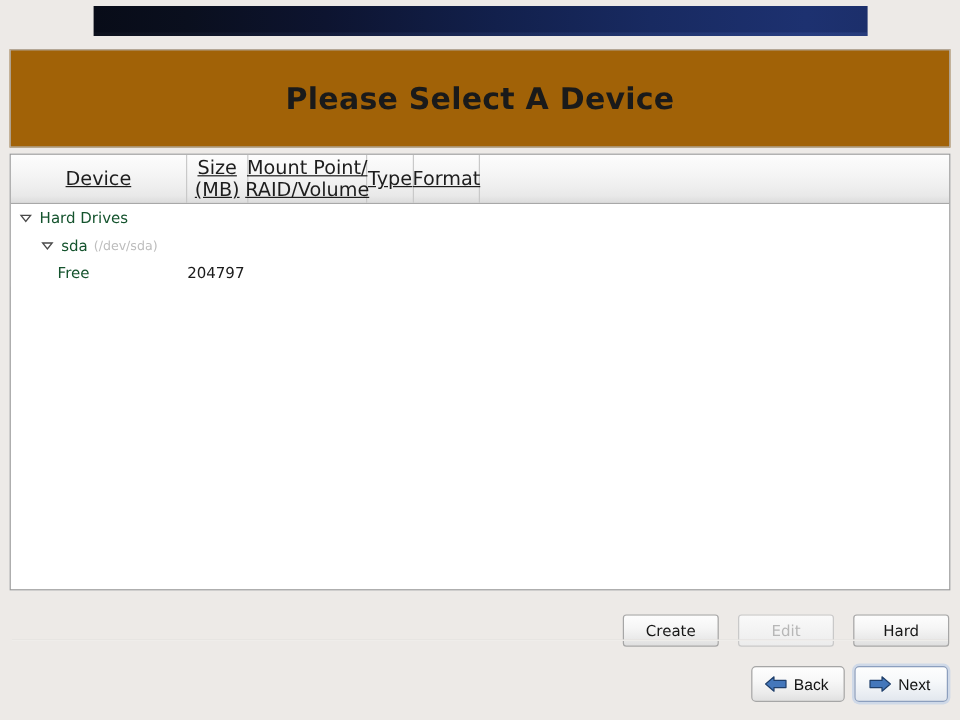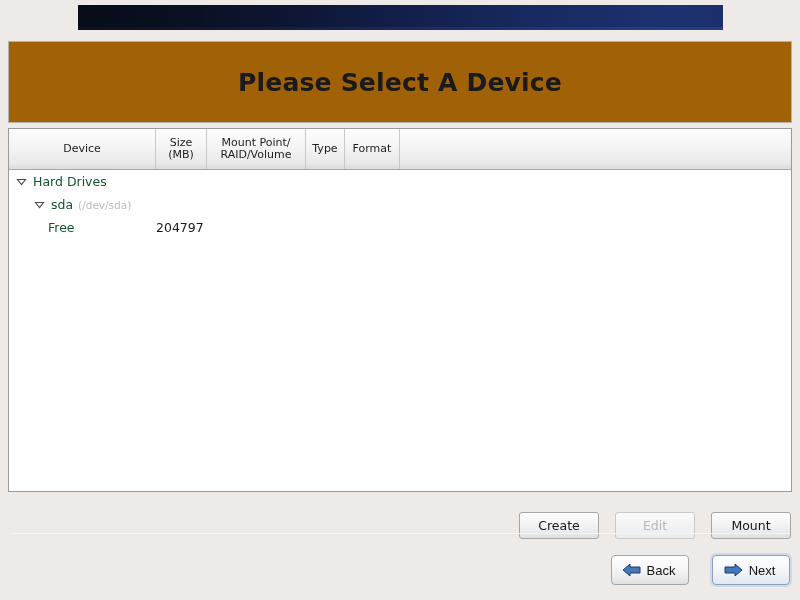--- a/index.html
+++ b/index.html
@@ -70,28 +70,29 @@
     display: flex;
     height: 41px;
     background: linear-gradient(to bottom, #fdfdfd 0%, #f4f4f4 45%, #e9e9e9 85%, #dcdcdc 100%);
     border-bottom: 1px solid #a8a8a8;
   }
   .th {
     display: flex;
     align-items: center;
     justify-content: center;
     text-align: center;
-    font-size: 11px;
+    font-size: 16px;
     color: #1d1d1d;
     line-height: 1.12;
     border-right: 1px solid #c9c9c9;
     position: relative;
     background: transparent;
     padding: 0 3px;
     white-space: pre-line;
+    text-decoration: underline;
   }
   .th:last-child { border-right: 1px solid #c9c9c9; }
   .th.col-device { width: 147px; }
   .th.col-size   { width: 51px; }
   .th.col-mount  { width: 99px; }
   .th.col-type   { width: 39px; }
   .th.col-format { width: 55px; }
   .th.col-rest   { flex: 1; border-right: none; }
 
   .tbody { background: #ffffff; }
@@ -180,21 +181,21 @@
     width: 780px; height: 1px;
     background: #c6c3c0;
     border-bottom: 1px solid #f7f5f3;
   }
 
   
   .nav-bar {
     position: absolute;
     right: 10px; top: 555px;
     display: flex;
-    gap: 23px;
+    gap: 8px;
     align-items: center;
   }
   .navbtn {
     height: 30px;
     min-width: 78px;
     border: 1px solid #a6a6a6;
     border-radius: 4px;
     background: linear-gradient(to bottom, #fefefe 0%, #f7f7f7 42%, #ebebeb 78%, #e0e0e0 100%);
     display: flex;
     align-items: center;
@@ -279,21 +280,21 @@
         <div class="cell-type"></div>
         <div class="cell-format"></div>
       </div>
 
     </div>
   </div>
 
   <div class="action-bar">
     <button class="btn">Create</button>
     <button class="btn disabled" disabled="">Edit</button>
-    <button class="btn">Mount</button>
+    <button class="btn">Hard</button>
   </div>
 
   <div class="separator"></div>
 
   <div class="nav-bar">
     <button class="navbtn">
       <span>
         <svg class="arrow-icon" width="19" height="16" viewBox="0 0 19 16">
           <polygon points="1,8 8,2 8,5 18,5 18,11 8,11 8,14" fill="#4477bb" stroke="#1f3f6b" stroke-width="1" stroke-linejoin="round"></polygon>
         </svg>

